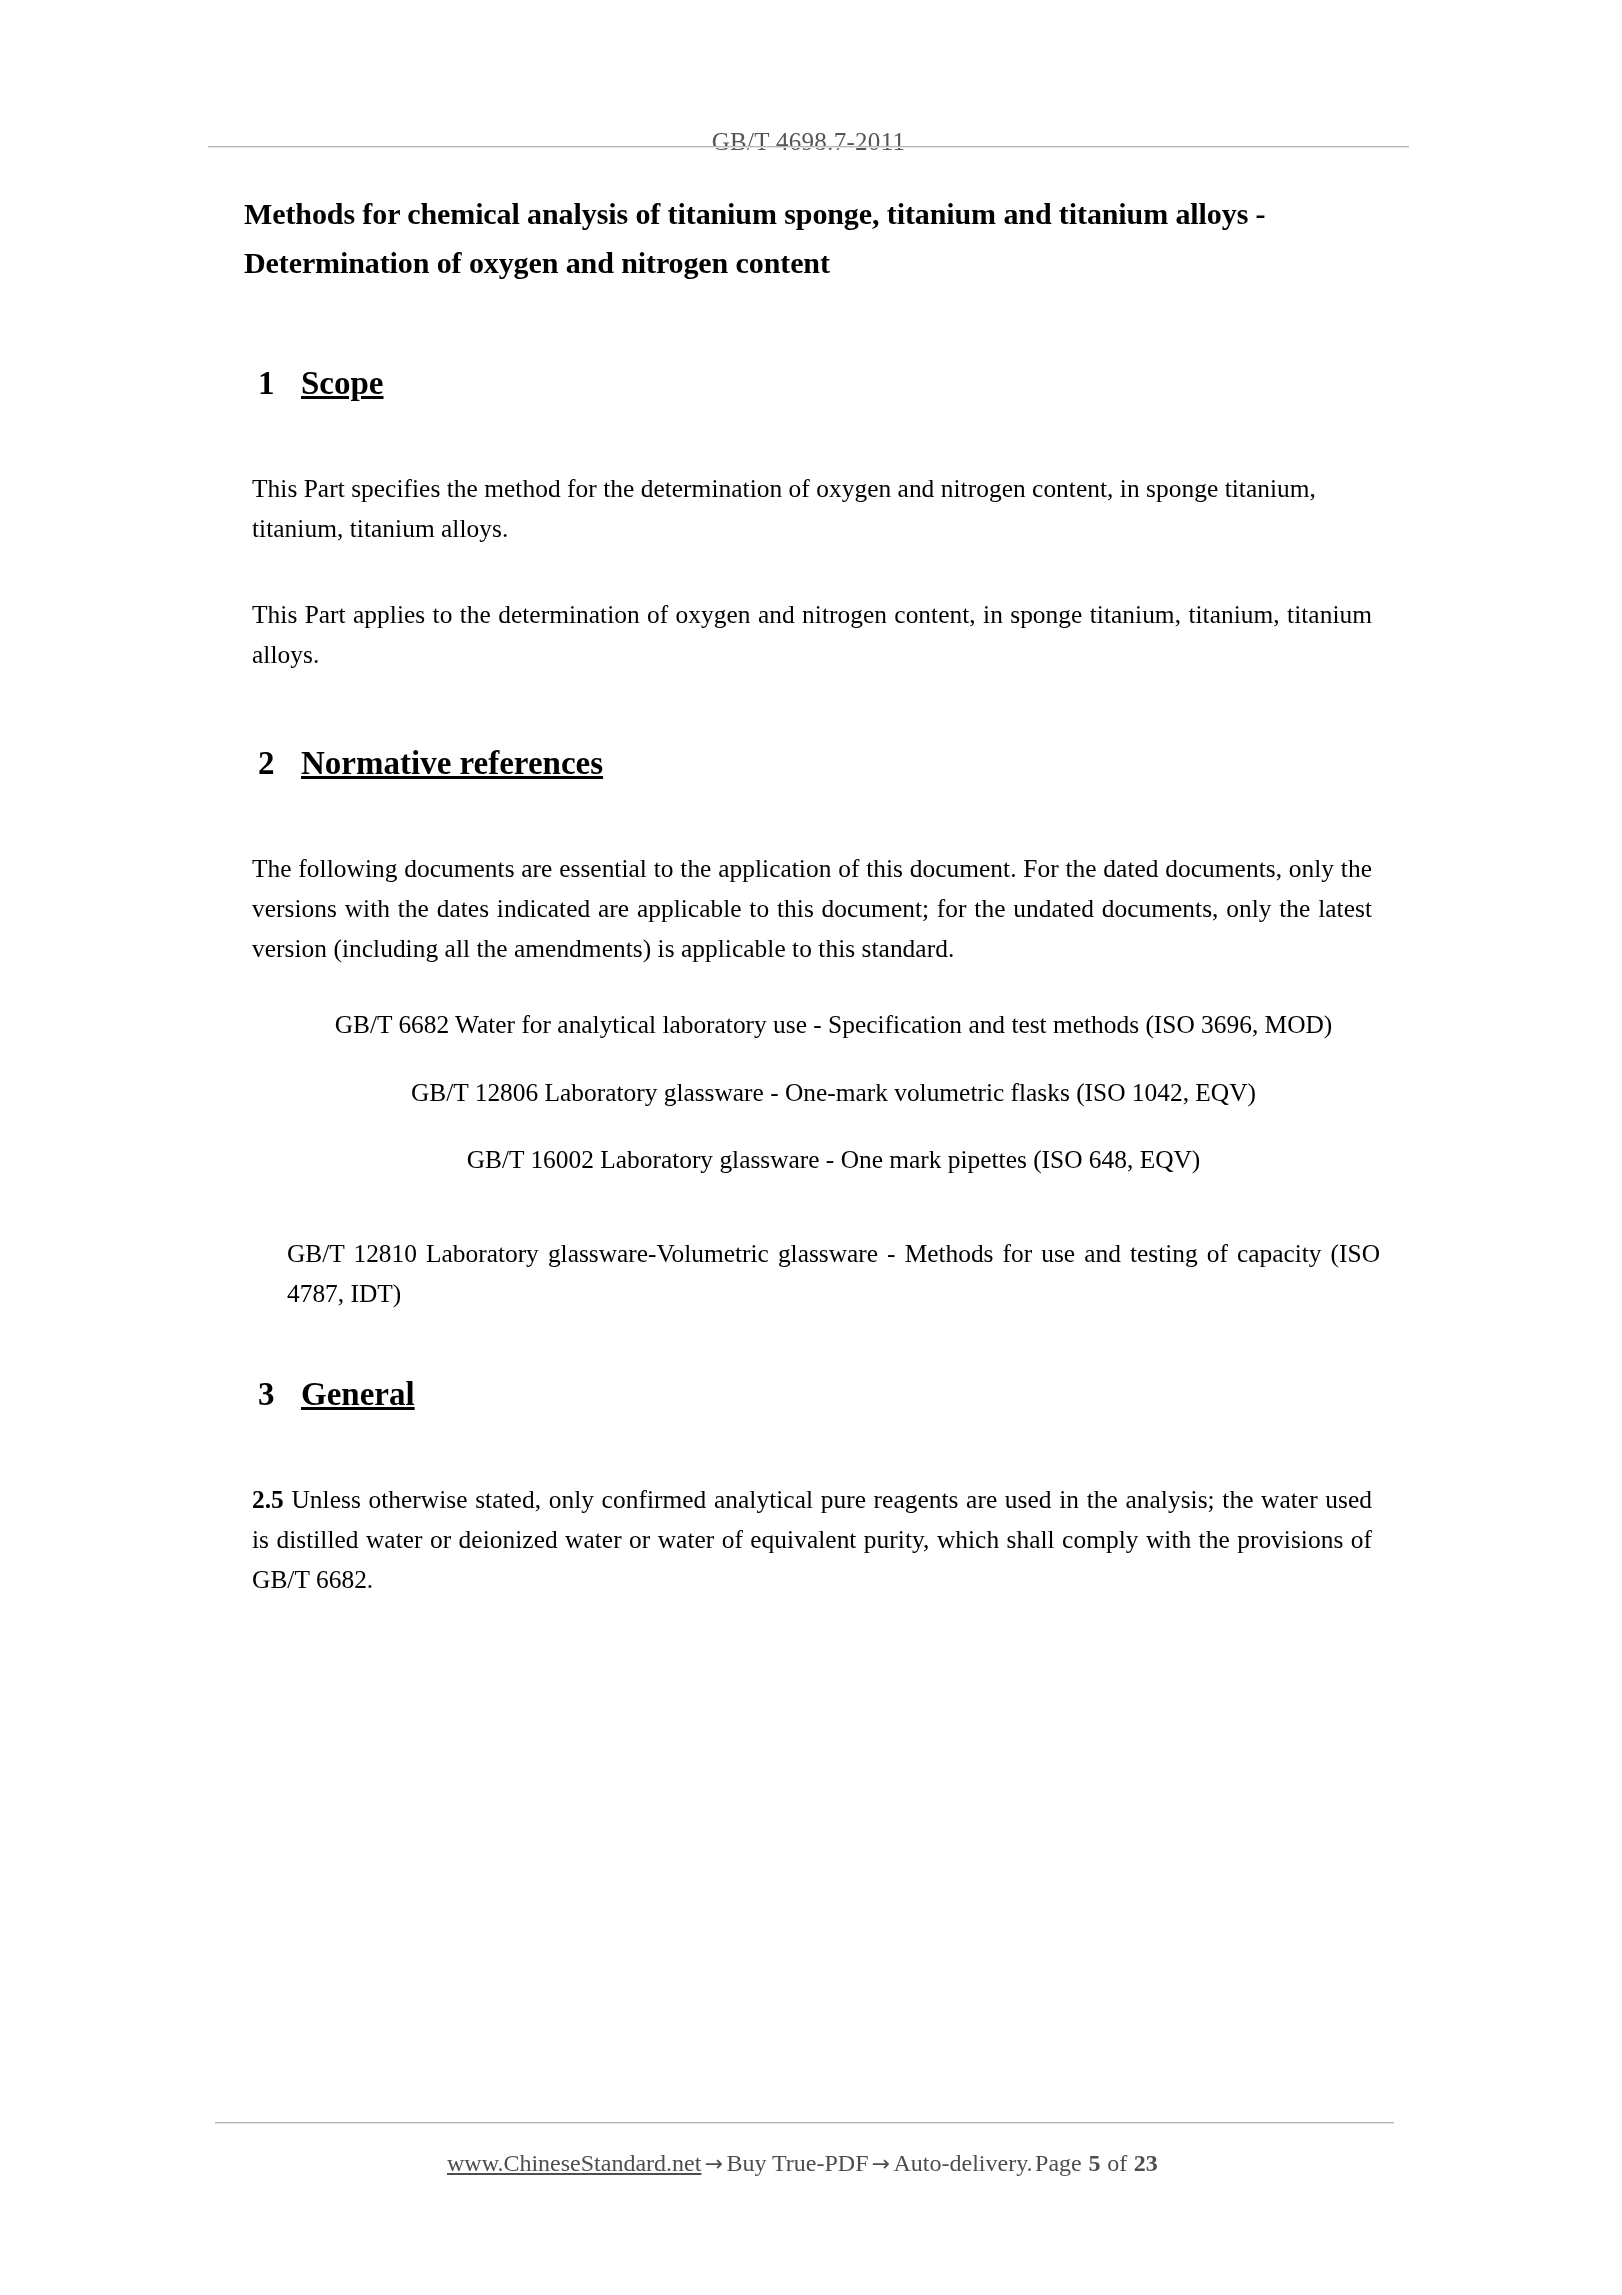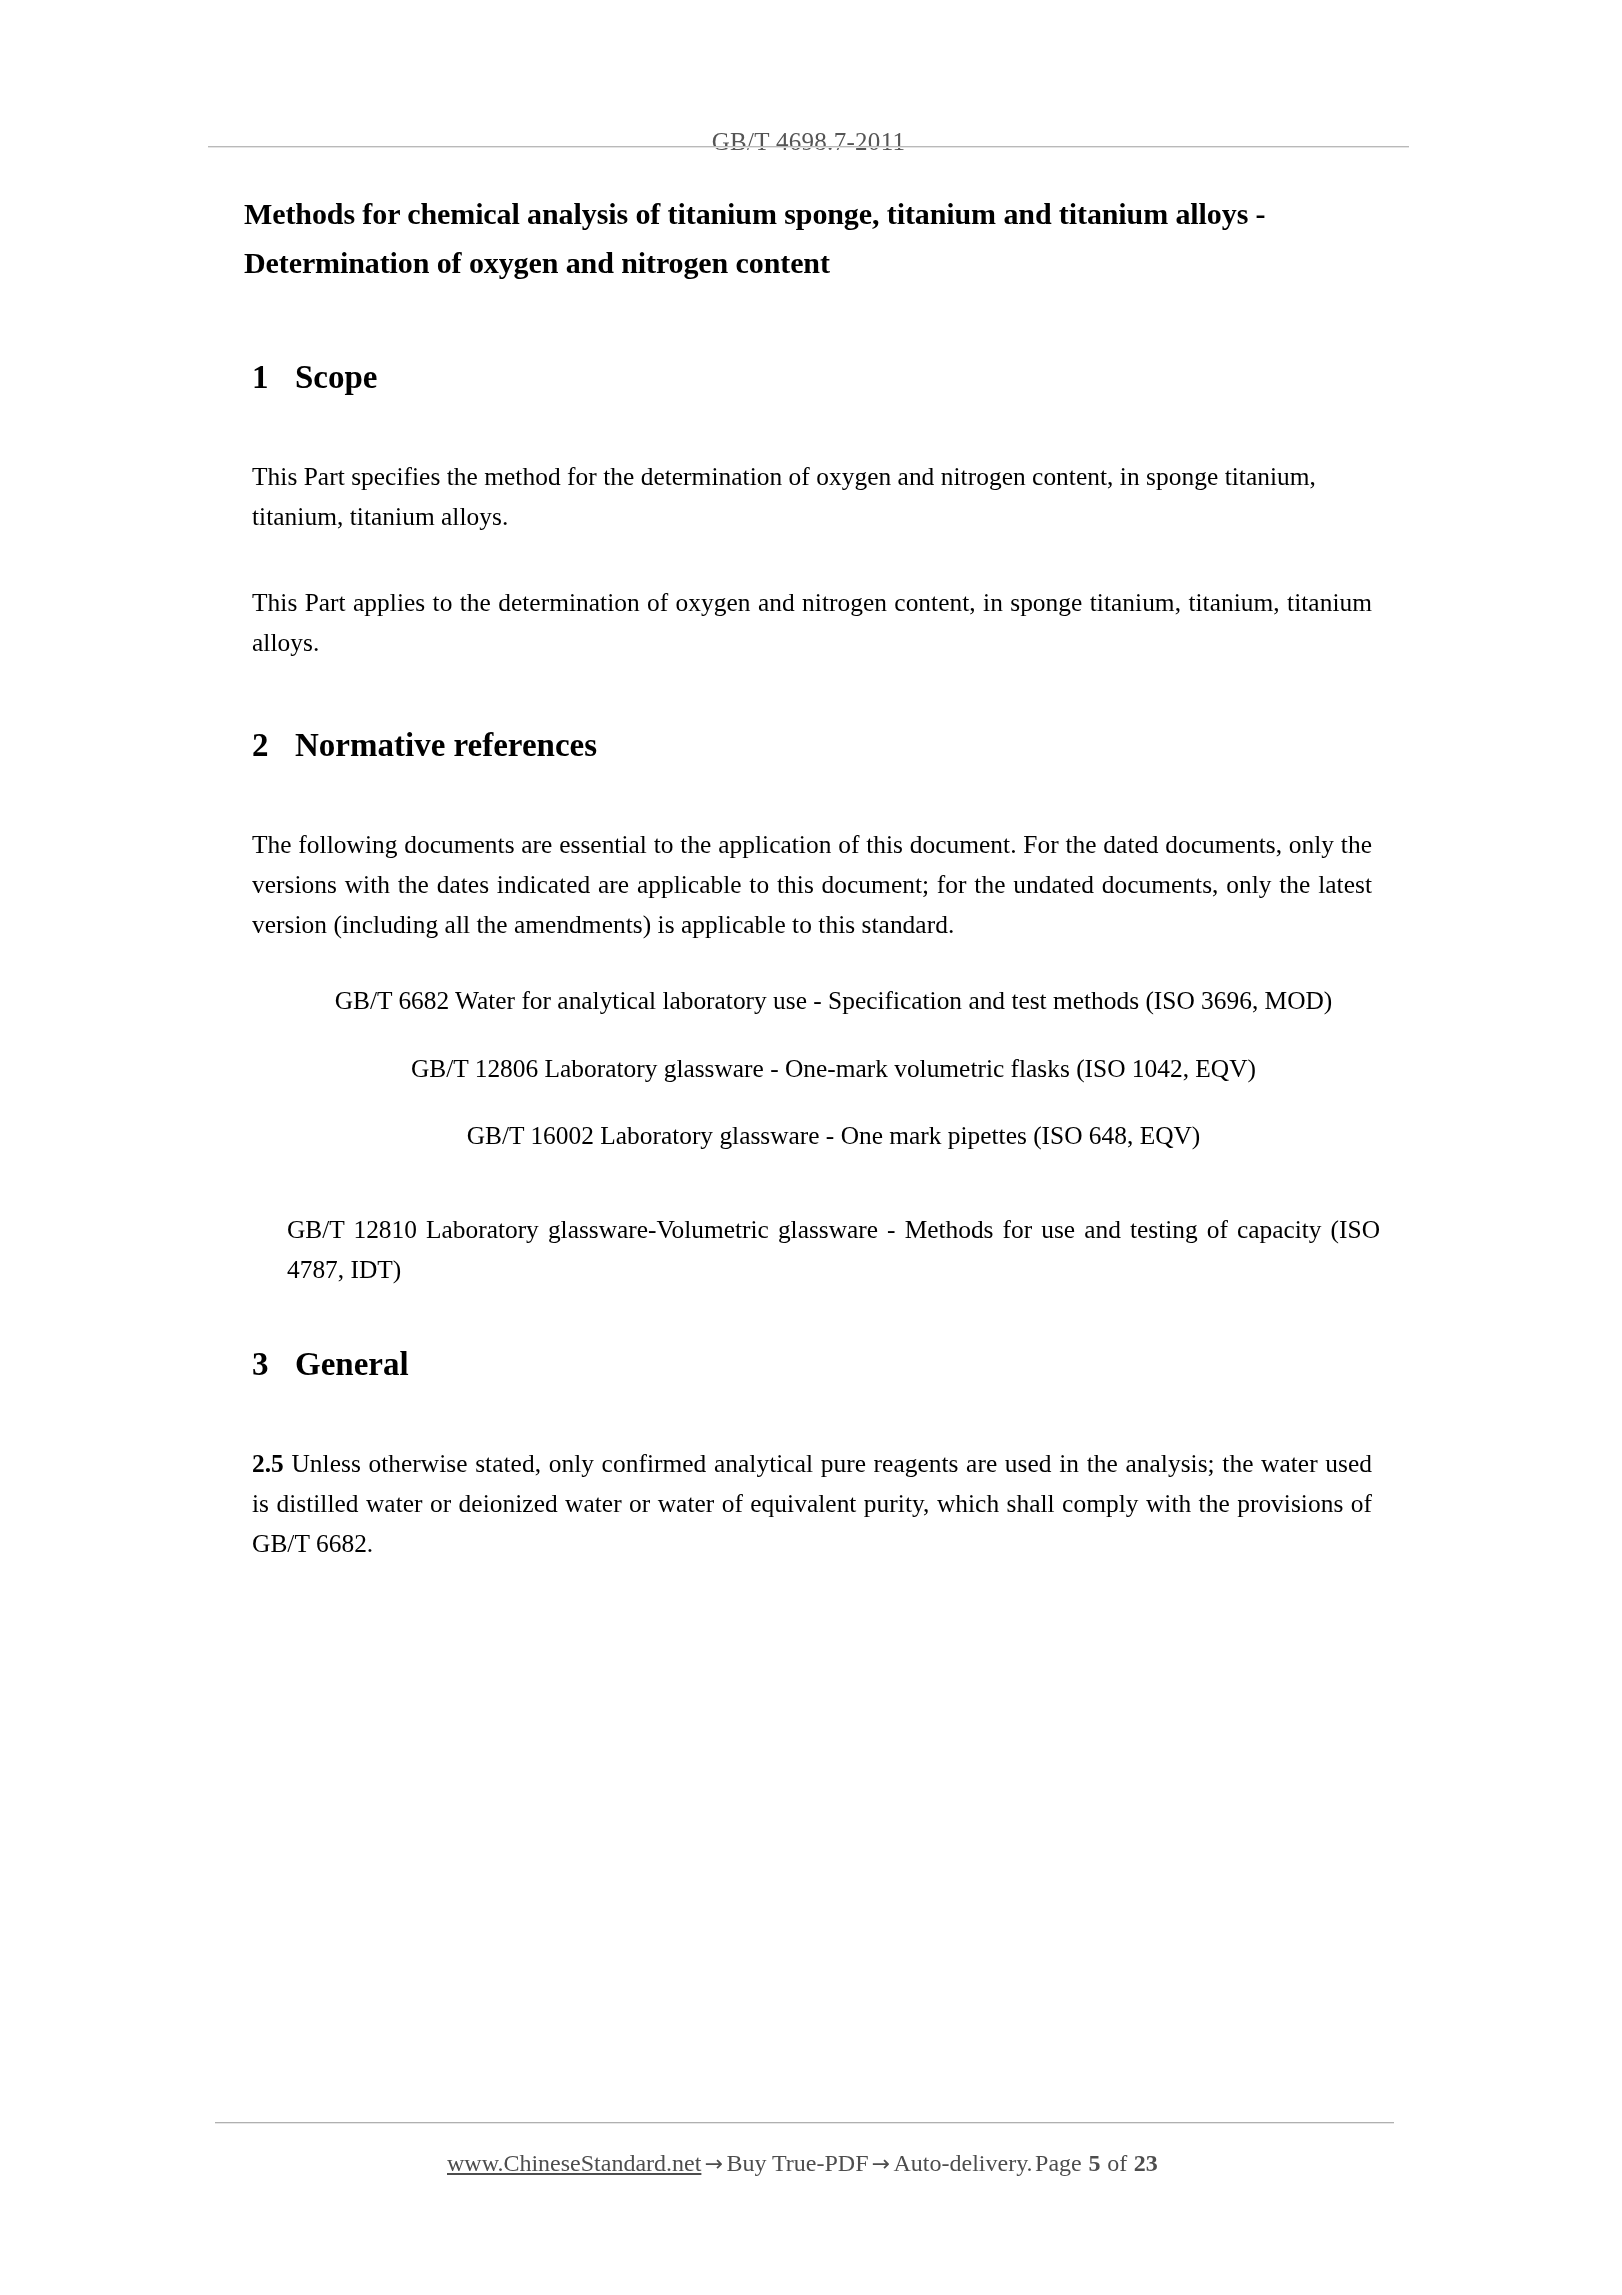--- a/index.html
+++ b/index.html
@@ -59,23 +59,24 @@
     font-weight: bold;
     text-align: left;
     line-height: 1.62;
     margin: 0 0 0 0;
     letter-spacing: -0.1px;
   }
 
   h2.section-heading {
     font-size: 33px;
     font-weight: bold;
-    margin: 8px;
+    margin: 14px;
     line-height: 1.2;
     letter-spacing: 0;
+    text-decoration: underline;
   }
   h2.section-heading .sec-num {
     display: inline-block;
     width: 43px;
   }
 
   p.body-text {
     font-size: 25.4px;
     line-height: 1.58;
     margin: 8px;

